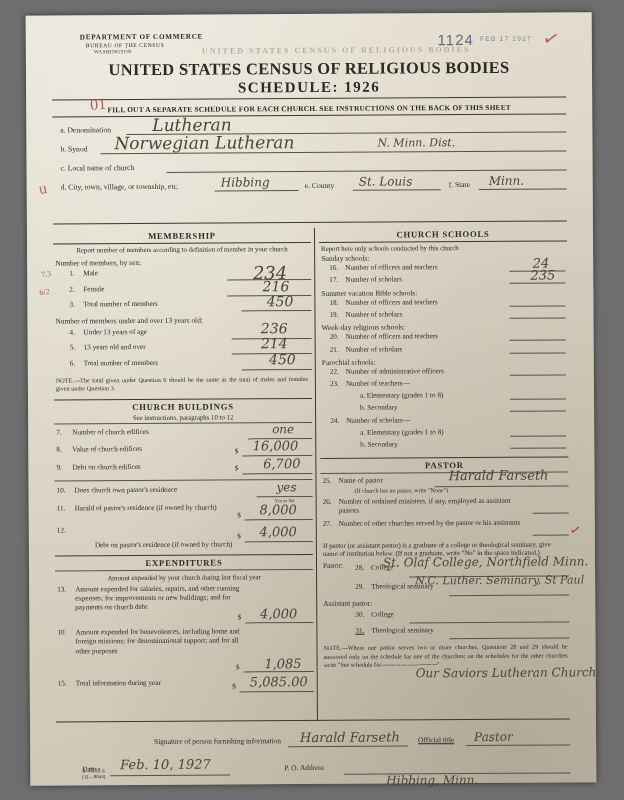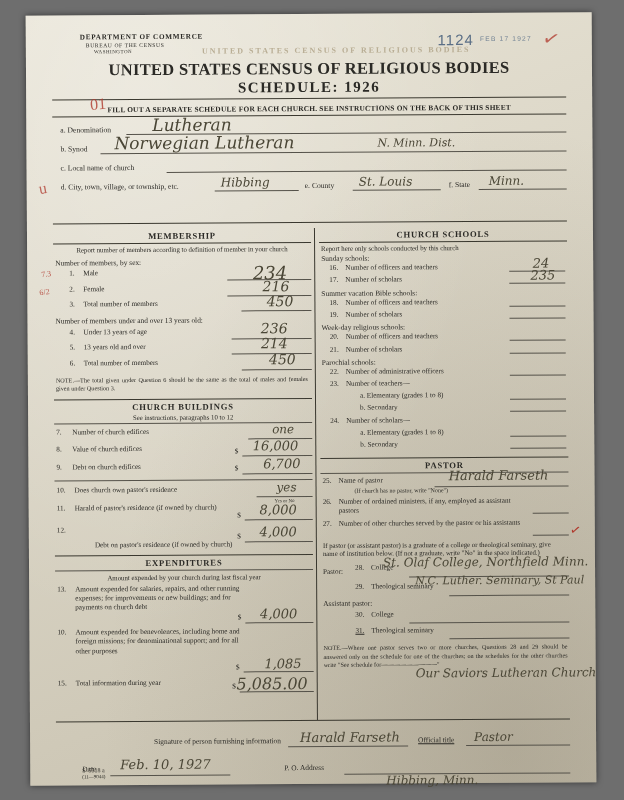--- a/index.html
+++ b/index.html
@@ -323,21 +323,21 @@
           <span class="money" style="right:74px;bottom:2px;">$</span>
           <span class="ansline" style="width:70px;bottom:2px;"></span>
           <span class="hw" style="right:12px;bottom:1px;font-size:13px;">1,085</span>
         </div>
 
         <div class="q" style="height:18px;">
           <span style="position:absolute;left:2px;top:2px;">15.</span>
           <span style="position:absolute;left:20px;top:2px;">Total information during year</span>
           <span class="money" style="right:78px;bottom:2px;">$</span>
           <span class="ansline" style="width:74px;bottom:2px;"></span>
-          <span class="hw" style="right:6px;top:-2px;font-size:16px;">5,085.00</span>
+          <span class="hw" style="right:6px;top:-2px;font-size:13px;">5,085.00</span>
         </div>
 
       </div>
 
       <div class="colR">
 
         <div class="secthead">CHURCH SCHOOLS</div>
         <div class="hline"></div>
         <div class="xsm" style="margin:2px 0 2px 2px;">Report here only schools conducted by this church</div>
 
@@ -435,21 +435,21 @@
         <div class="q" style="height:20px;">
           <span style="position:absolute;left:2px;top:1px;">27.</span>
           <span style="position:absolute;left:18px;top:1px;width:190px;line-height:1.25;">Number of other churches served by the pastor or his assistants</span>
           <span class="ansline" style="width:36px;bottom:2px;"></span>
           <span style="position:absolute;right:-12px;bottom:-2px;color:#b03a2e;font-size:13px;transform:rotate(12deg);">✓</span>
         </div>
 
         <div class="xsm" style="margin:3px 2px;line-height:1.3;">If pastor (or assistant pastor) is a graduate of a college or theological seminary, give name of institution below.  (If not a graduate, write "No" in the space indicated.)</div>
 
         <div class="q" style="height:17px;">
-          <span style="position:absolute;left:2px;top:6px;text-align:right;">Pastor:</span>
+          <span style="position:absolute;left:2px;top:0;text-align:right;">Pastor:</span>
           <span style="position:absolute;left:34px;top:2px;">28.</span>
           <span style="position:absolute;left:50px;top:2px;">College</span>
           <span class="ansline" style="width:160px;bottom:1px;"></span>
           <span class="hw" style="left:62px;top:-6px;font-size:12px;">St. Olaf College, Northfield Minn.</span>
         </div>
 
         <div class="q" style="height:17px;">
           <span style="position:absolute;left:34px;top:2px;">29.</span>
           <span style="position:absolute;left:50px;top:2px;">Theological seminary</span>
           <span class="ansline" style="width:120px;bottom:1px;"></span>

